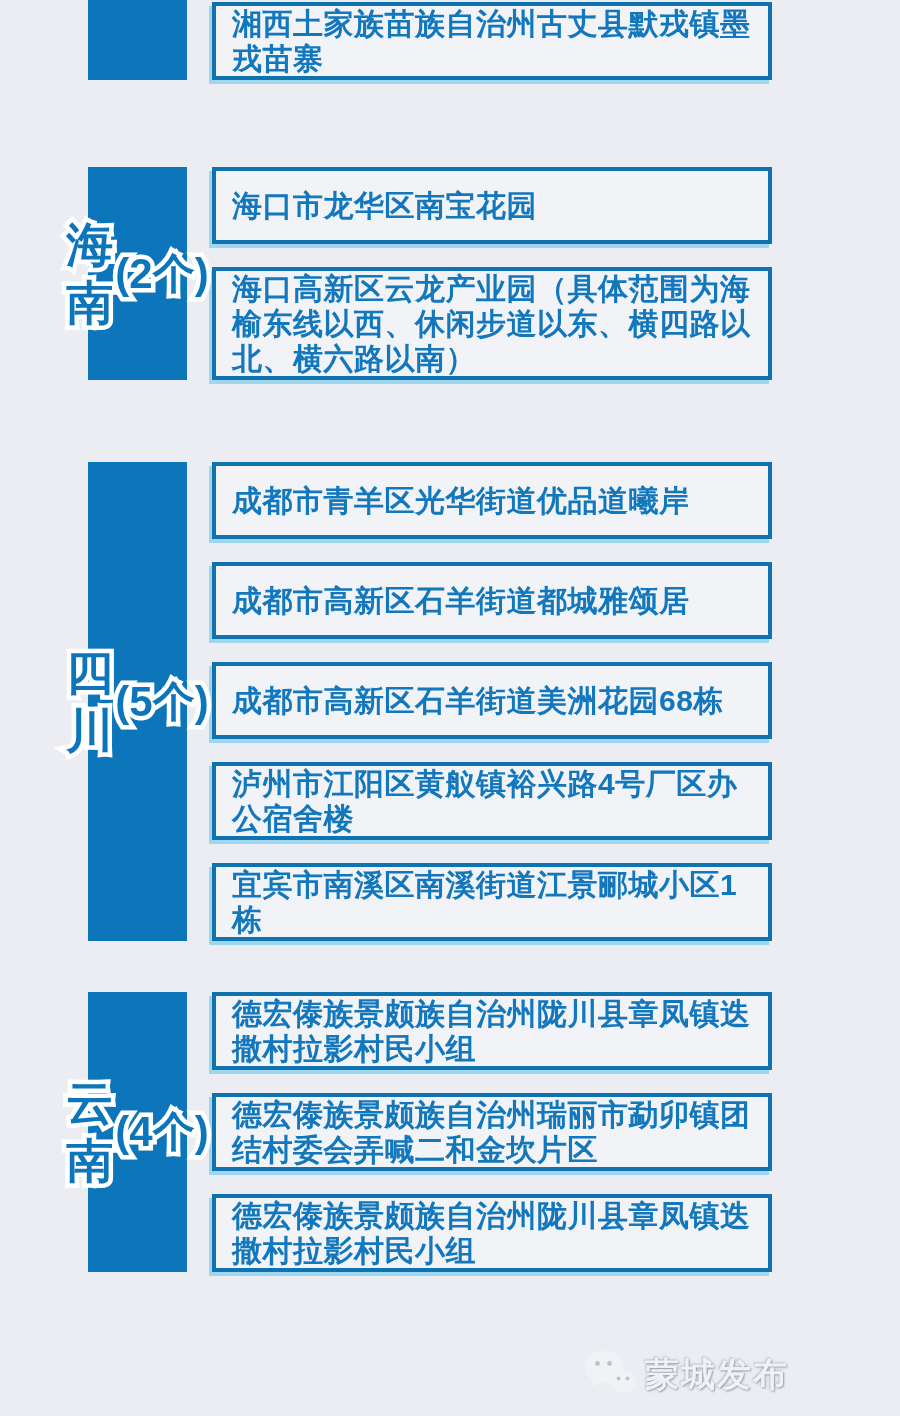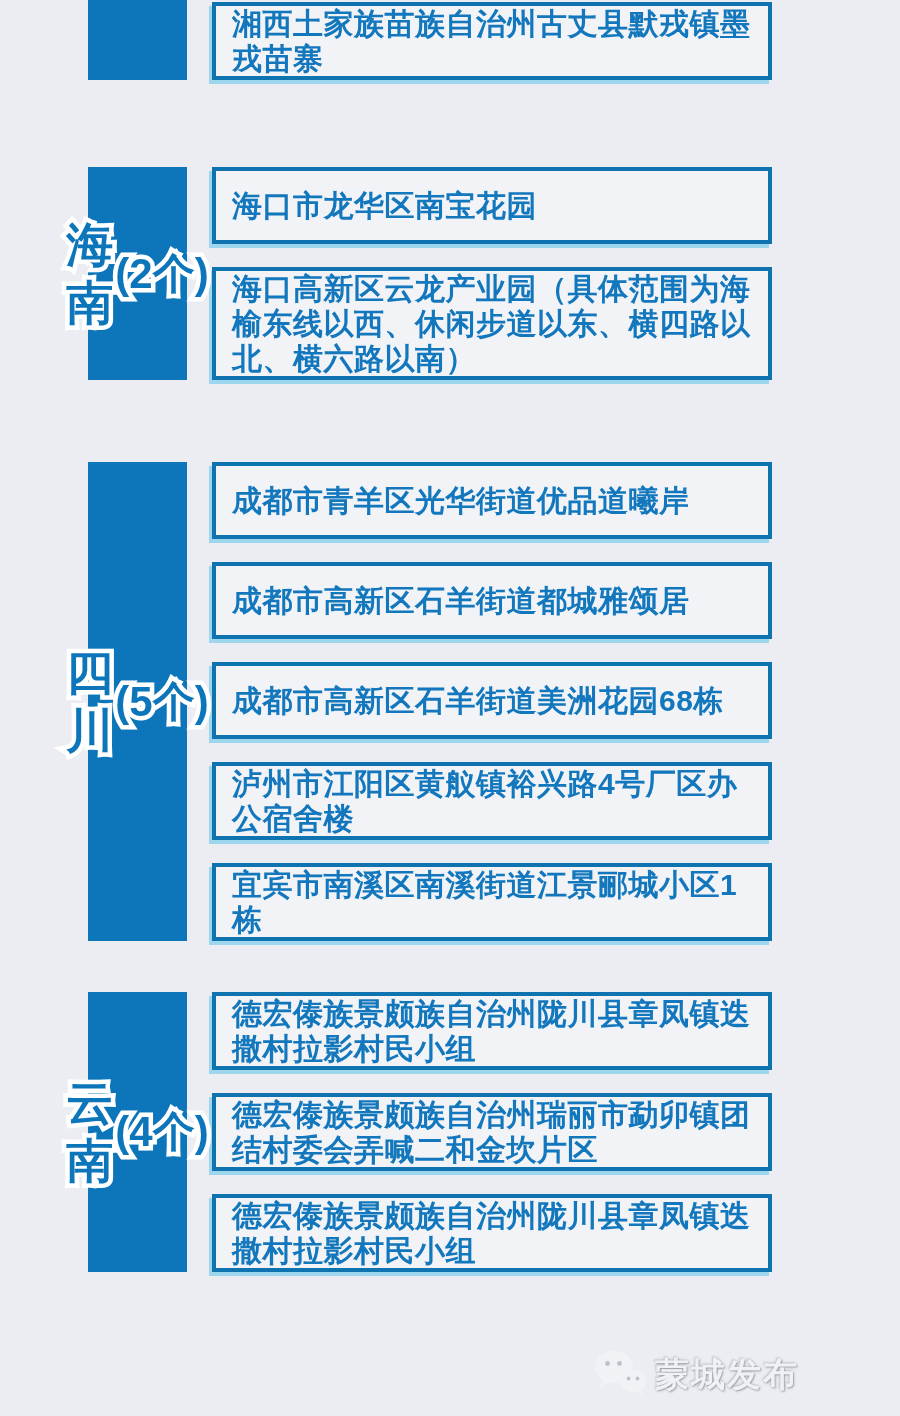--- a/index.html
+++ b/index.html
@@ -39,21 +39,21 @@
     word-break:break-all;text-align:center;white-space:normal;
   }
   .cnt{font-weight:bold;font-size:42px;line-height:44px;white-space:nowrap;}
   
   .sec-top{margin-top:2px;}
   .sec-hainan{margin-top:87px;}
   .sec-sichuan{margin-top:82px;}
   .sec-yunnan{margin-top:51px;}
   
   .watermark{
-    position:absolute;right:25px;bottom:16px;z-index:5;
+    position:absolute;right:35px;bottom:16px;z-index:5;
     display:flex;align-items:center;gap:8px;margin-top:16px;
   }
   .wm-text{
     font-size:34px;font-weight:bold;color:#f0f1f4;letter-spacing:2px;
     text-shadow:1px 1px 2px rgba(140,146,156,.85),-1px -1px 2px rgba(140,146,156,.45);
   }
   .wm-icon{opacity:.92;}
 </style>
 </head>
 <body>

